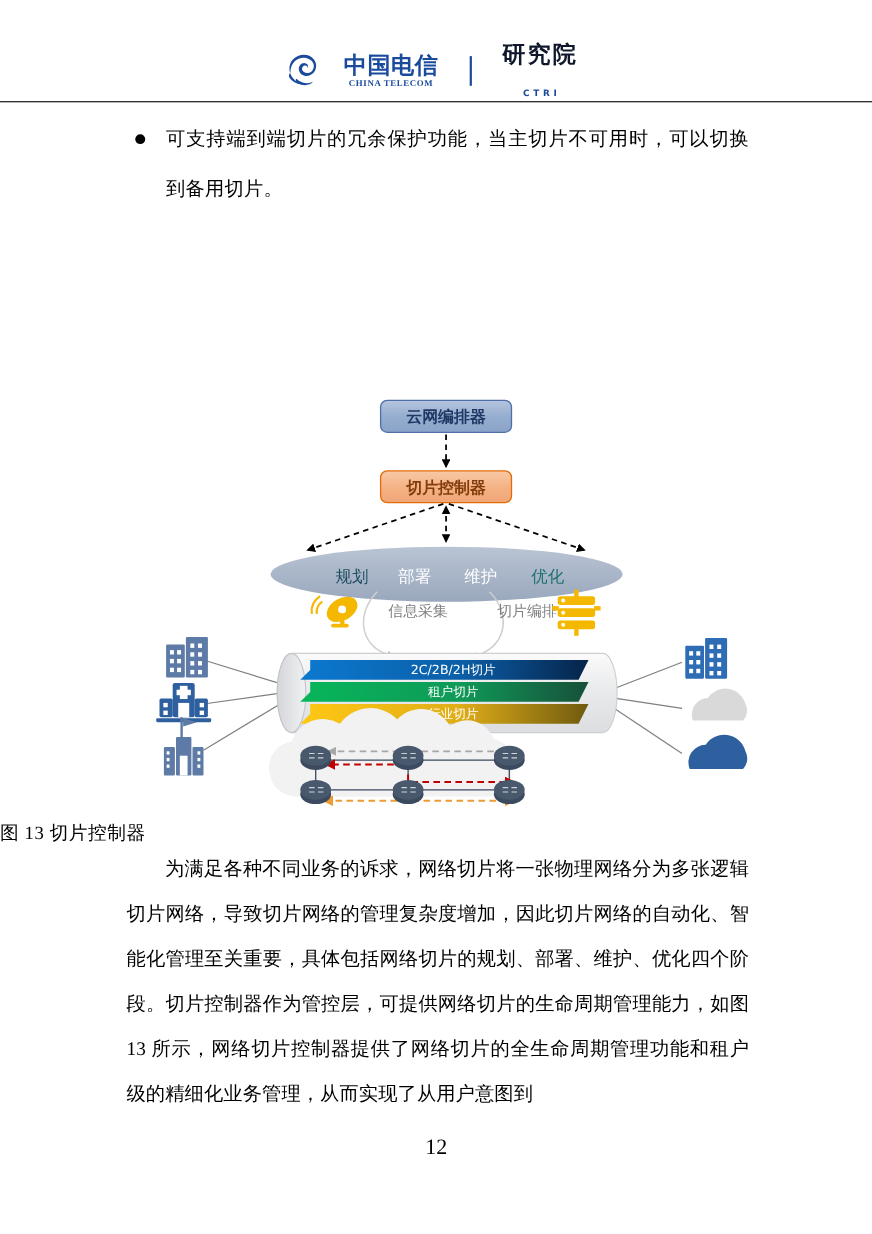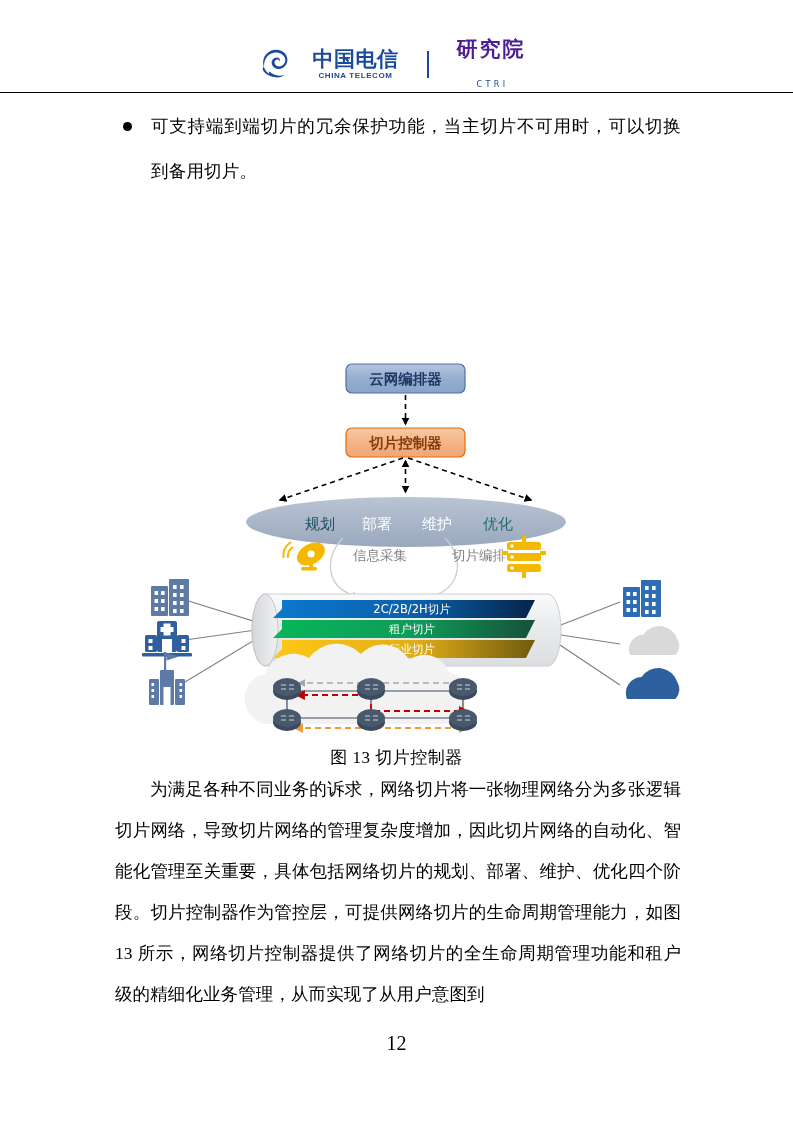--- a/index.html
+++ b/index.html
@@ -53,21 +53,21 @@
     line-height: 1;
   }
   .logo-cn-top {
     font-family: "DejaVu Sans", "Liberation Sans", sans-serif;
     font-weight: bold;
     font-size: 21px;
     color: #1a4a9c;
     letter-spacing: 0.5px;
   }
   .logo-cn-sub {
-    font-family: Liberation Sans, sans-serif;
+    font-family: Liberation Serif, serif;
     font-weight: bold;
     font-size: 8px;
     color: #1a4a9c;
     letter-spacing: 0.6px;
     margin-top: 2px;
   }
   .logo-divider {
     width: 2px;
     height: 27px;
     background: #1a4a9c;
@@ -76,26 +76,26 @@
   .logo-inst {
     display: flex;
     flex-direction: column;
     align-items: center;
     line-height: 1;
   }
   .logo-inst-top {
     font-family: "DejaVu Sans", "Liberation Sans", sans-serif;
     font-weight: bold;
     font-size: 21px;
-    color: #4c1d95;
+    color: #0f172a;
     letter-spacing: 2px;
   }
   .logo-inst-sub {
     font-family: "DejaVu Sans", "Liberation Sans", sans-serif;
-    font-weight: normal;
+    font-weight: bold;
     font-size: 8px;
     color: #1a4a9c;
     letter-spacing: 3.4px;
     margin-top: 21px;
     padding-left: 3px;
   }
   .header-rule {
     position: absolute;
     top: 92px;
     left: 0;
@@ -152,21 +152,20 @@
     height: 390px;
     text-decoration: underline;
   }
   .figure svg { display: block; }
 
   .caption {
     position: absolute;
     top: 746px;
     left: 0;
     width: 793px;
-    text-align: center;
     font-size: 17px;
     letter-spacing: 0.5px;
   }
 
   
   .body-para {
     position: absolute;
     top: 769px;
     left: 115px;
     width: 566px;

